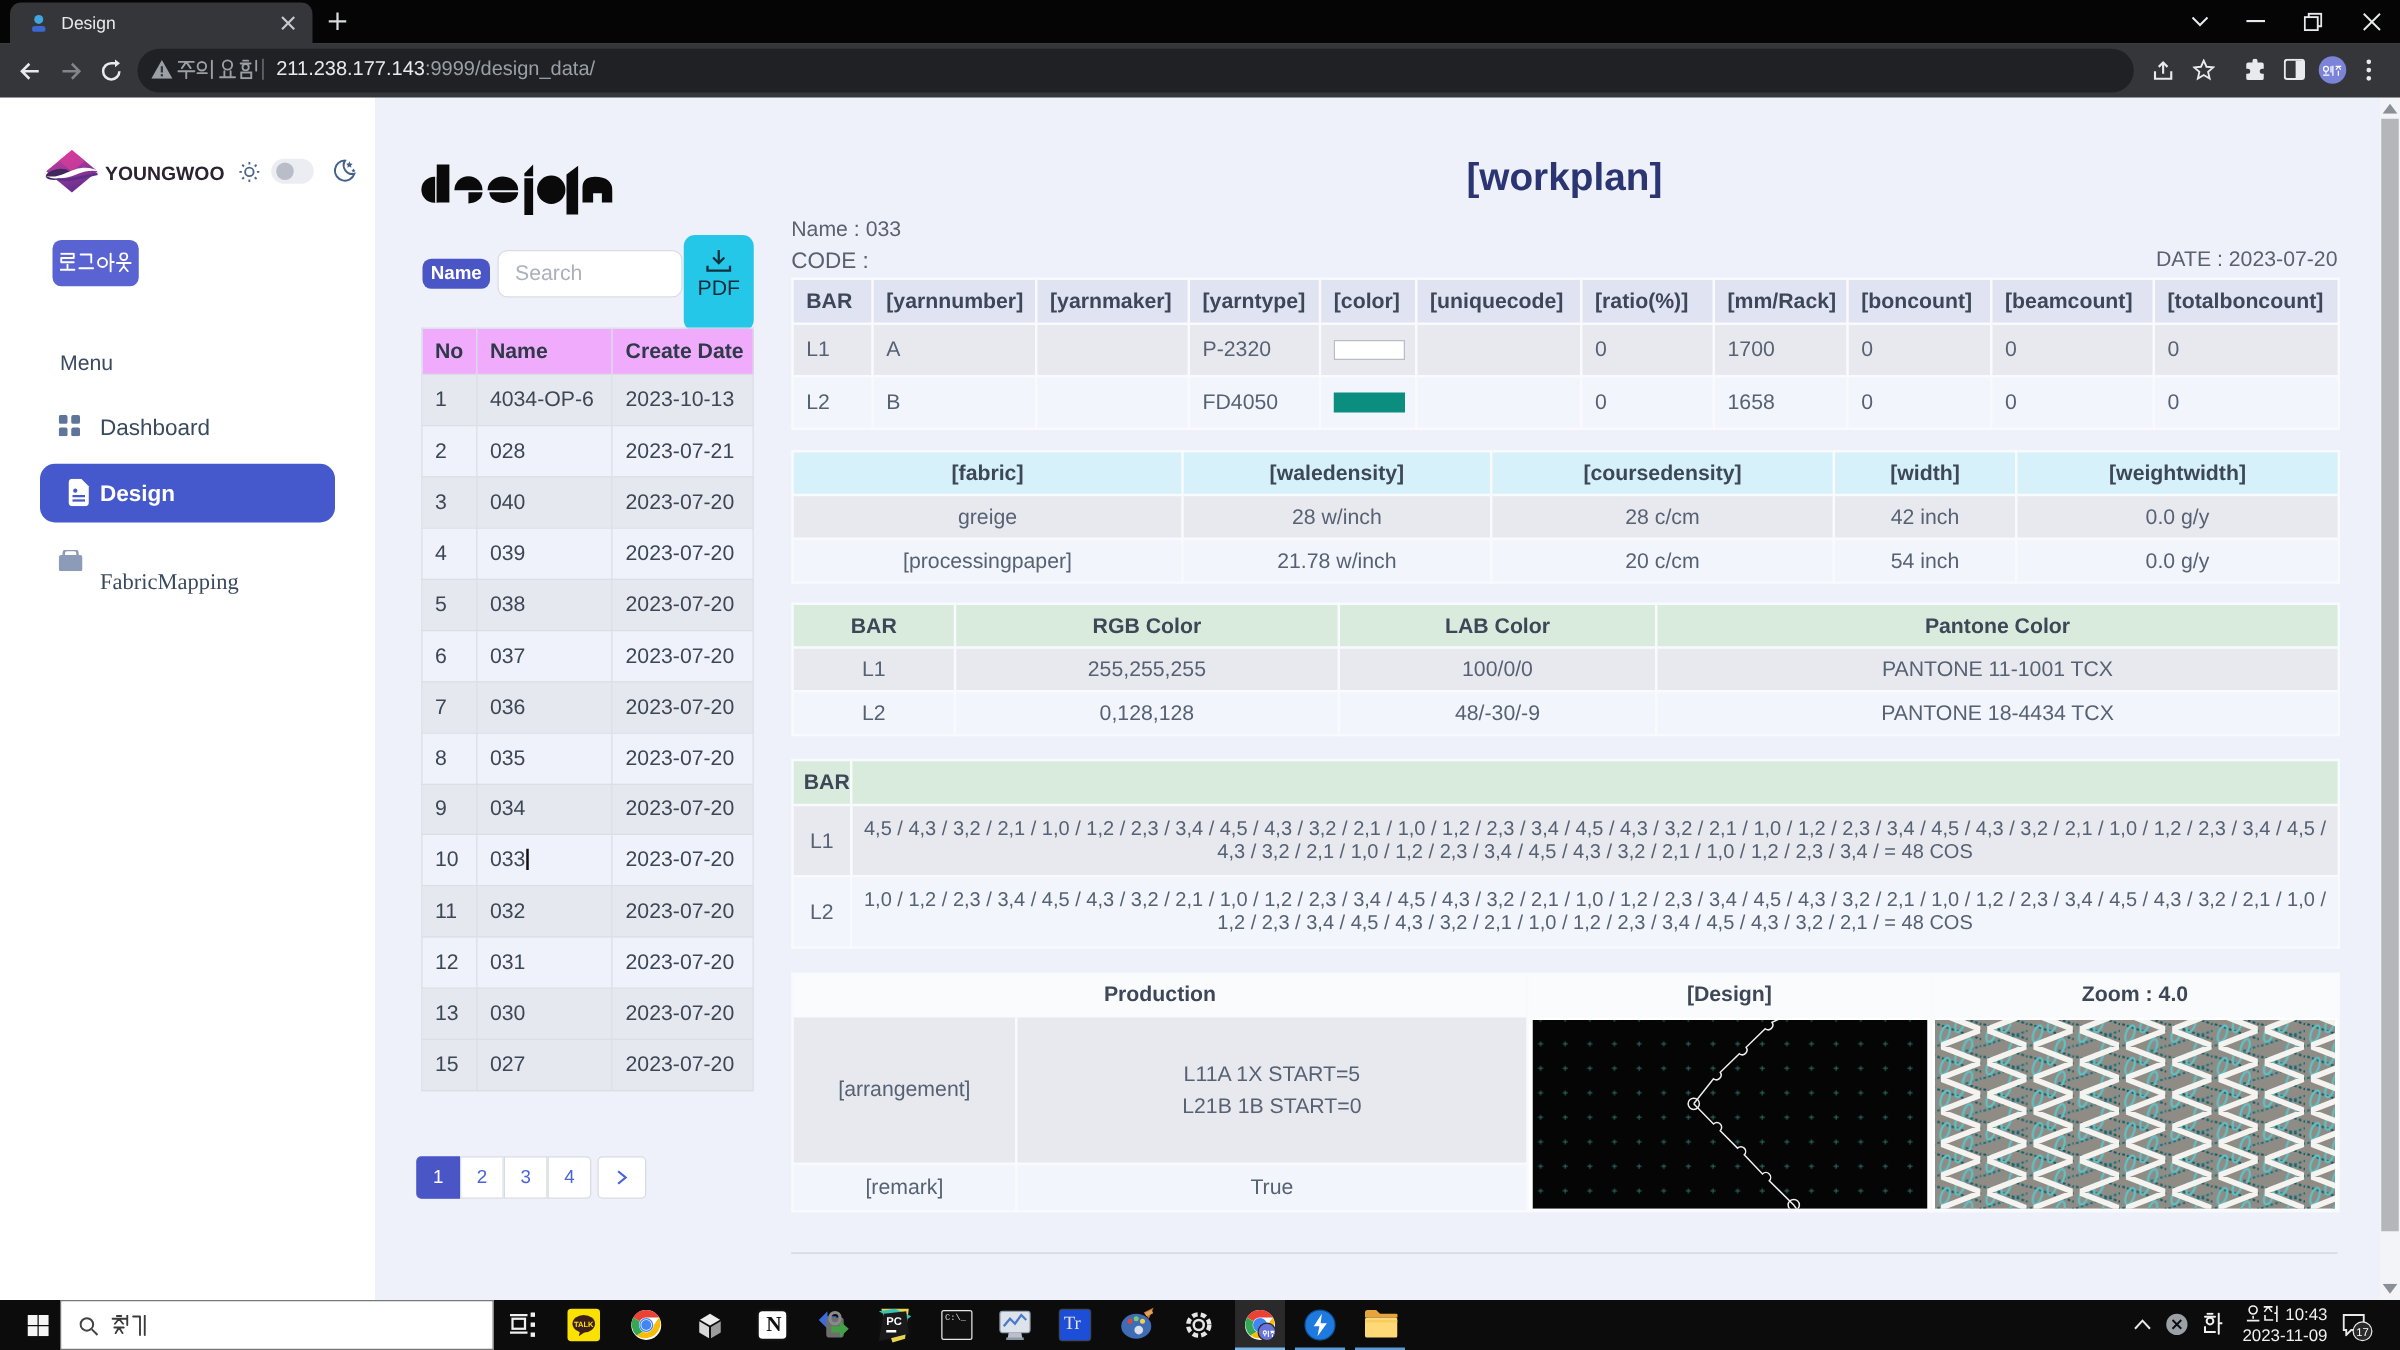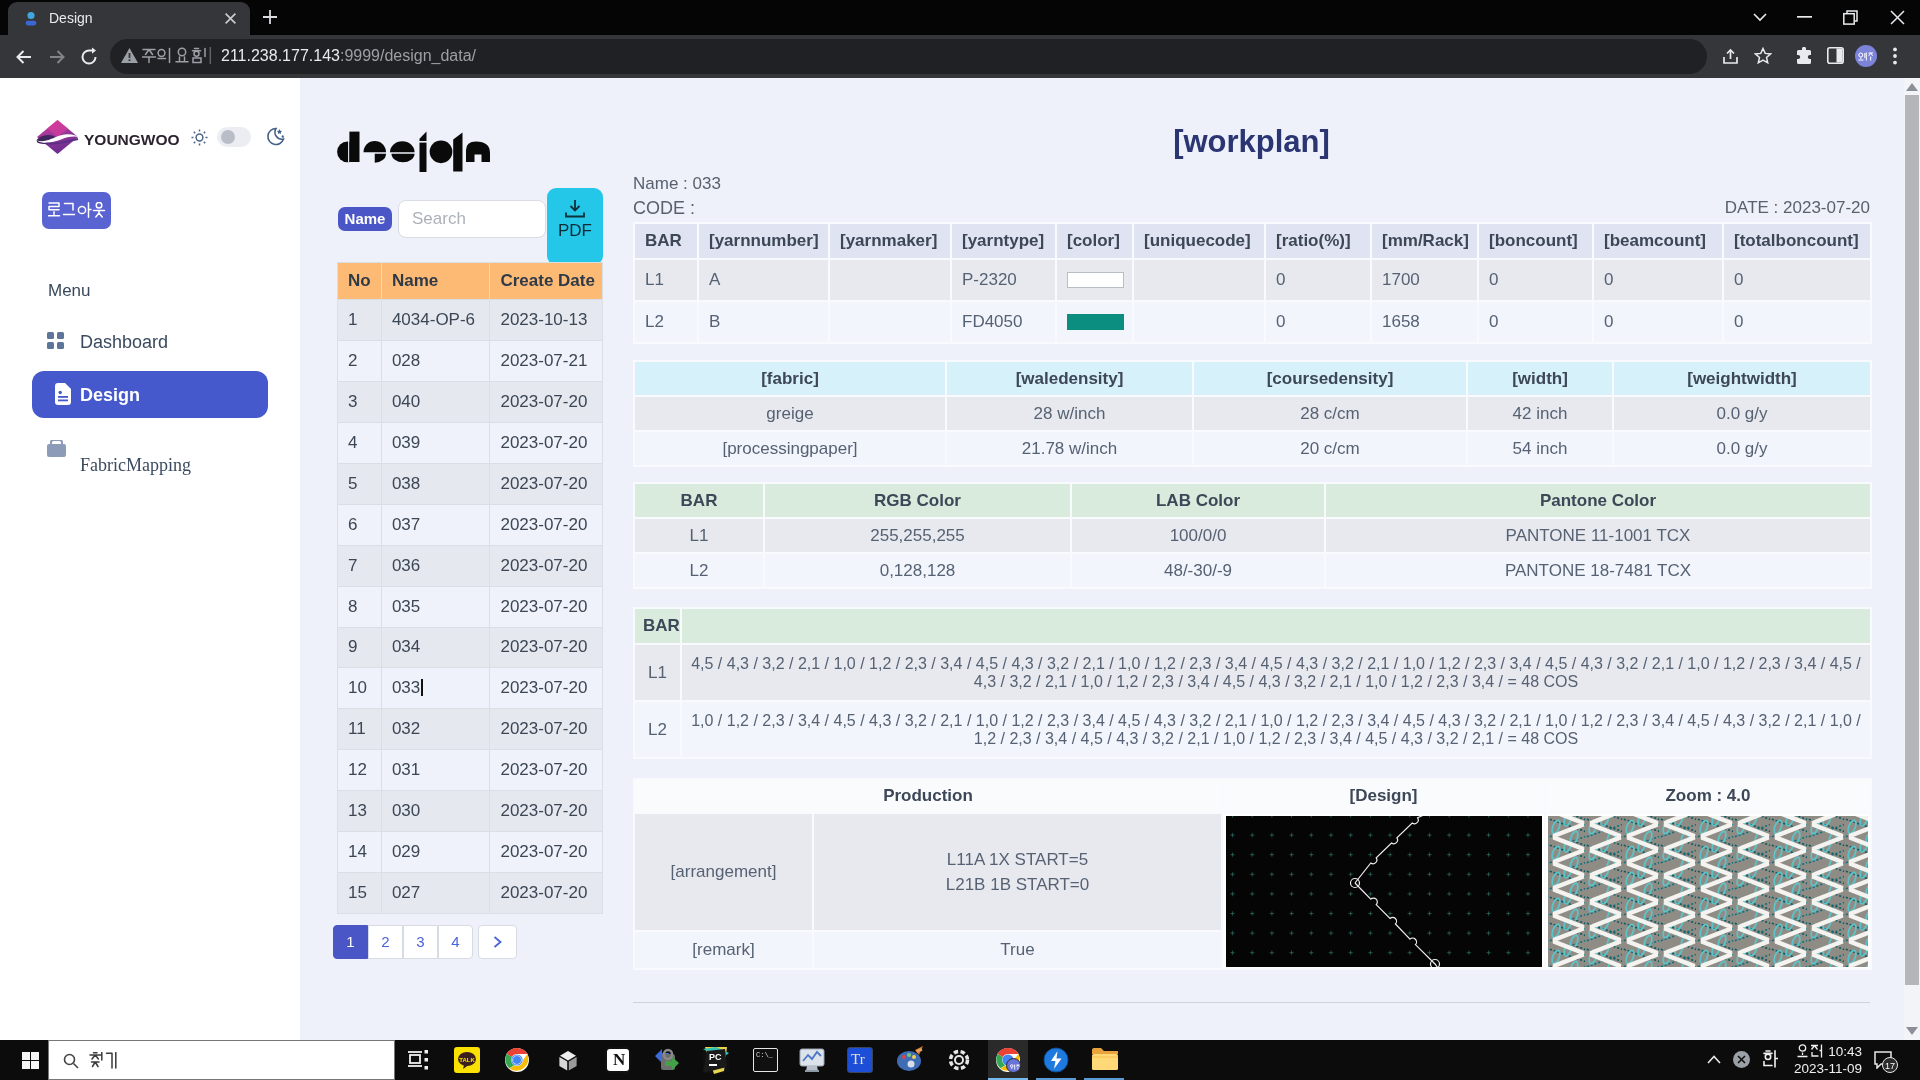--- a/index.html
+++ b/index.html
@@ -18,21 +18,21 @@
 #sidebar { position:absolute; left:0; top:0; width:300px; height:962px; background:#FFFFFF; }
 #scroll { position:absolute; left:1904px; top:0; width:16px; height:962px; background:#F2F4F7; }
 
 
 #logout { position:absolute; left:42px; top:114px; width:69px; height:37px; background:#5A63D2; border-radius:7px; color:#fff; font-size:15px; text-align:center; line-height:37px; }
 .menuitem { position:absolute; font-size:18px; color:#3A4A5E; }
 #selrow { position:absolute; left:32px; top:293px; width:236px; height:47px; background:#4659CC; border-radius:12px; }
 
 
 #dtable { position:absolute; left:337px; top:184px; width:266px; border-collapse:collapse; font-size:17px; color:#3c4654; }
-#dtable th { background:#fdba74; font-weight:bold; text-align:left; height:37px; padding-left:10px; border:1px solid #DADEE5; color:#2f3a49;}
+#dtable th { background:#f0abfc; font-weight:bold; text-align:left; height:37px; padding-left:10px; border:1px solid #DADEE5; color:#2f3a49;}
 #dtable td { height:40.95px; padding-left:10px; border:1px solid #DADEE5; }
 #dtable tr.odd td { background:#E5E8EE; }
 #dtable tr.even td { background:#EFF2FA; }
 
 
 .pg { position:absolute; top:847px; height:34px; background:#fff; border:1px solid #D7DBE2; color:#4a63d8; font-size:15px; text-align:center; line-height:32px; }
 
 
 .rt { border-collapse:collapse; position:absolute; left:633px; width:1237px; font-size:17px; color:#566274; }
 .rt th, .rt td { border:2px solid #F8FAFD; padding-left:10px; text-align:left; }
@@ -234,25 +234,20 @@
             <td>2023-07-20</td>
           </tr>
       <tr class="even">
             <td>12</td>
             <td>031</td>
             <td>2023-07-20</td>
           </tr>
       <tr class="odd">
             <td>13</td>
             <td>030</td>
-            <td>2023-07-20</td>
-          </tr>
-      <tr class="even">
-            <td>14</td>
-            <td>029</td>
             <td>2023-07-20</td>
           </tr>
       <tr class="odd">
             <td>15</td>
             <td>027</td>
             <td>2023-07-20</td>
           </tr>
     </tbody>
       </table>
 
@@ -380,21 +375,21 @@
       <tr class="rowA" style="height:35px;">
             <td>L1</td>
             <td>255,255,255</td>
             <td>100/0/0</td>
             <td>PANTONE 11-1001 TCX</td>
           </tr>
       <tr class="rowB" style="height:35px;">
             <td>L2</td>
             <td>0,128,128</td>
             <td>48/-30/-9</td>
-            <td>PANTONE 18-7481 TCX</td>
+            <td>PANTONE 18-4434 TCX</td>
           </tr>
     </tbody>
       </table>
 
     <table class="rt ct" style="top:529px;table-layout:fixed;">
       <colgroup>
           <col style="width:47px">
           <col style="width:1190px">
         </colgroup>
       <tbody>

